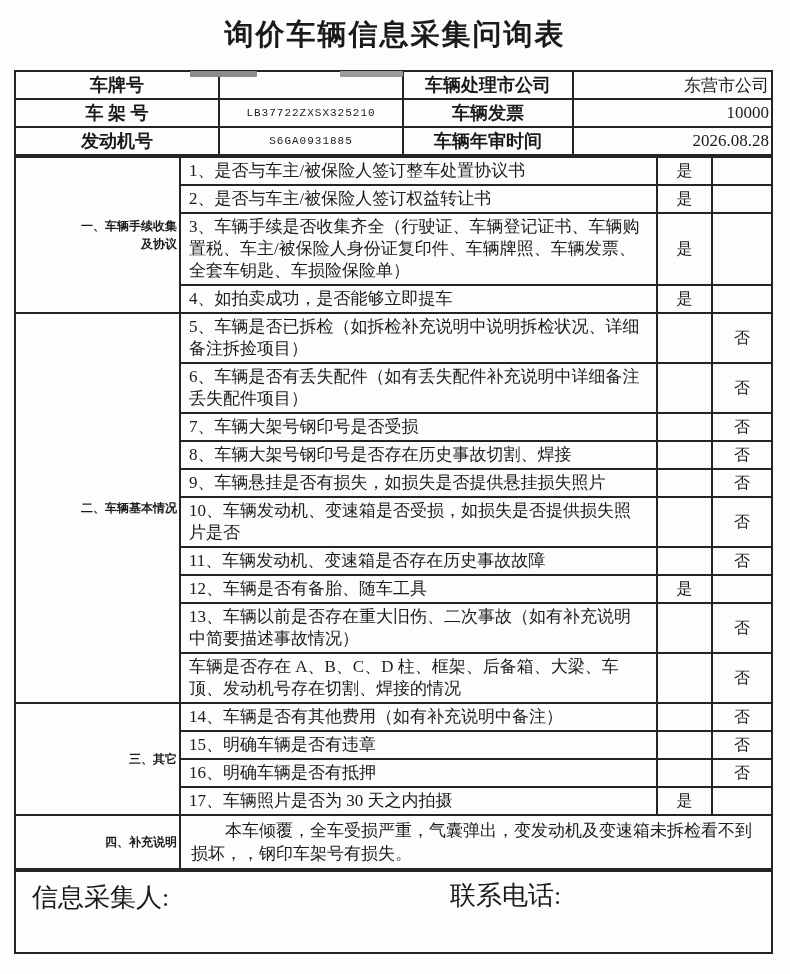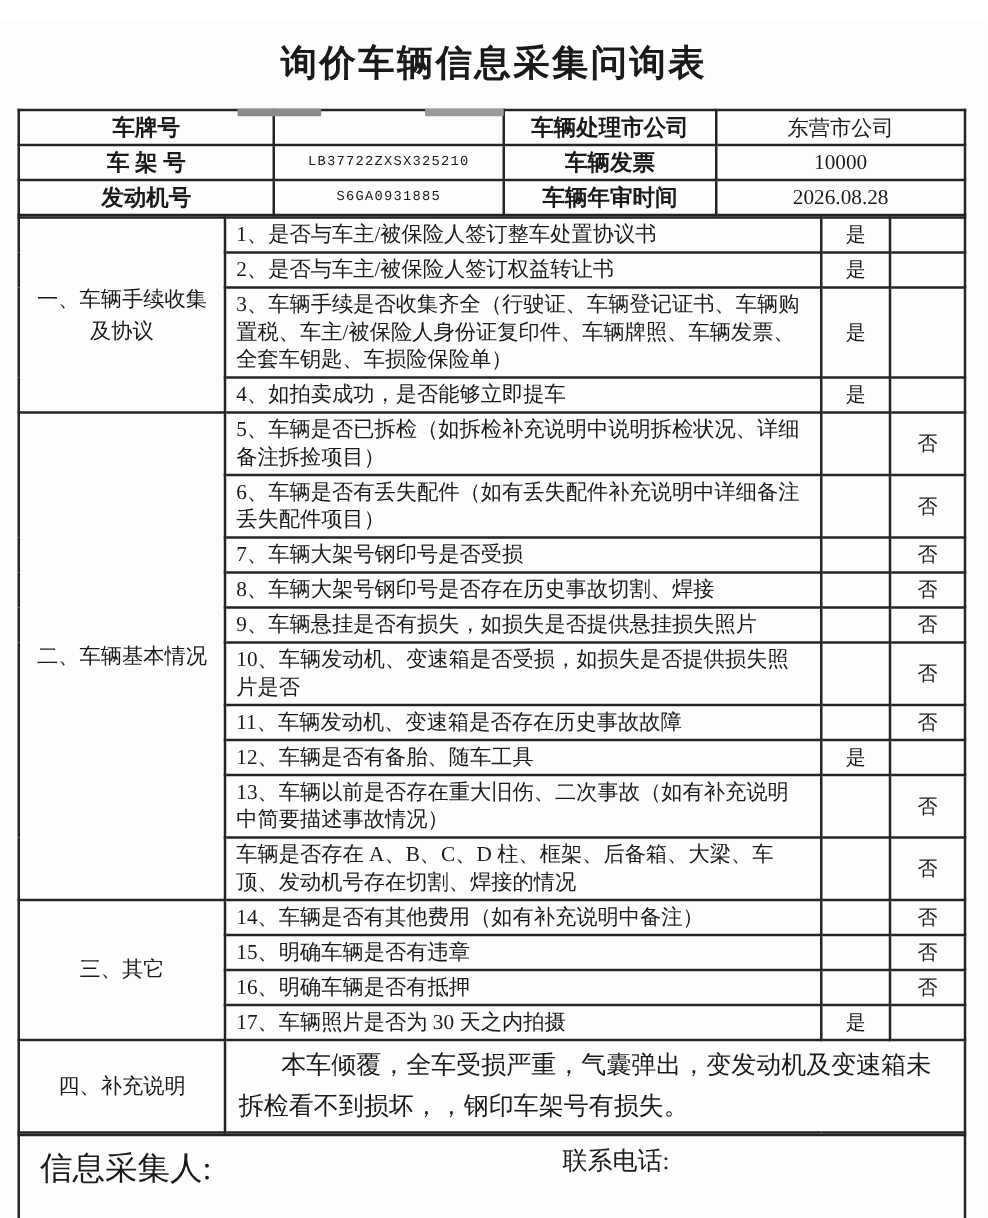--- a/index.html
+++ b/index.html
@@ -9,62 +9,62 @@
     font-family: "Liberation Serif", "DejaVu Serif", serif;
     color: #1a1a1a;
   }
   .page {
     position: relative;
     width: 790px;
     min-height: 974px;
     background: #fdfdfd;
   }
   .title {
-    margin: 16px;
+    margin: 0;
     padding-top: 15px;
     text-align: center;
     font-size: 29px;
     font-weight: 700;
     letter-spacing: 2px;
   }
   .tbl-wrap { margin: 15px 0 0 14px; width: 757px; }
   table { border-collapse: collapse; table-layout: fixed; width: 757px; }
   td { border: 2px solid #242424; overflow: hidden; vertical-align: middle; }
 
   
   .head-table td { height: 23px; padding: 1px 2px; }
   .lbl { font-weight: 700; font-size: 18px; text-align: center; white-space: nowrap; margin-left: 29px; }
   .lbl-sp { letter-spacing: 6px; }
-  .val  { text-align: center; font-size: 17px; }
+  .val  { text-align: right; font-size: 17px; }
   .val-mono {
     text-align: center; font-size: 11px; letter-spacing: 1px;
     font-family: "Liberation Mono", "DejaVu Sans Mono", monospace;
   }
   .val-model {
     text-align: center; font-size: 11px; font-weight: 700;
     font-family: "Liberation Sans", "DejaVu Sans", sans-serif;
   }
 
   
   .sec {
-    font-weight: 400; font-size: 17px; text-align: center;
+    font-weight: 700; font-size: 12px; text-align: right;
     white-space: pre-line; line-height: 1.5; padding: 2px;
   }
   .q { font-size: 17px; line-height: 22px; padding: 2px 14px 2px 8px; }
   .ans { text-align: center; font-size: 16px; padding: 1px; }
   .supp {
-    font-size: 20px; line-height: 33px; padding: 3px 10px;
+    font-size: 17px; line-height: 23px; padding: 3px 10px;
     text-indent: 34px;
   }
 
   
   .sign-table td { height: 82px; vertical-align: top; padding: 0; }
   .sign-inner { position: relative; width: 100%; height: 100%; }
   .collector { position: absolute; left: 16px; top: 8px; font-size: 26px; }
-  .phone     { position: absolute; left: 434px; top: 6px; font-size: 20px; }
+  .phone     { position: absolute; left: 434px; top: 6px; font-size: 26px; }
 
   
   .smudge { position: absolute; height: 6px; background: #8b8b8b; border-radius: 1px; }
   .smudge-a { left: 190px; top: 71px; width: 67px; }
   .smudge-b { left: 340px; top: 71px; width: 63px; background: #9a9a9a; }
 </style>
 </head>
 <body>
 
 <div class="page">

